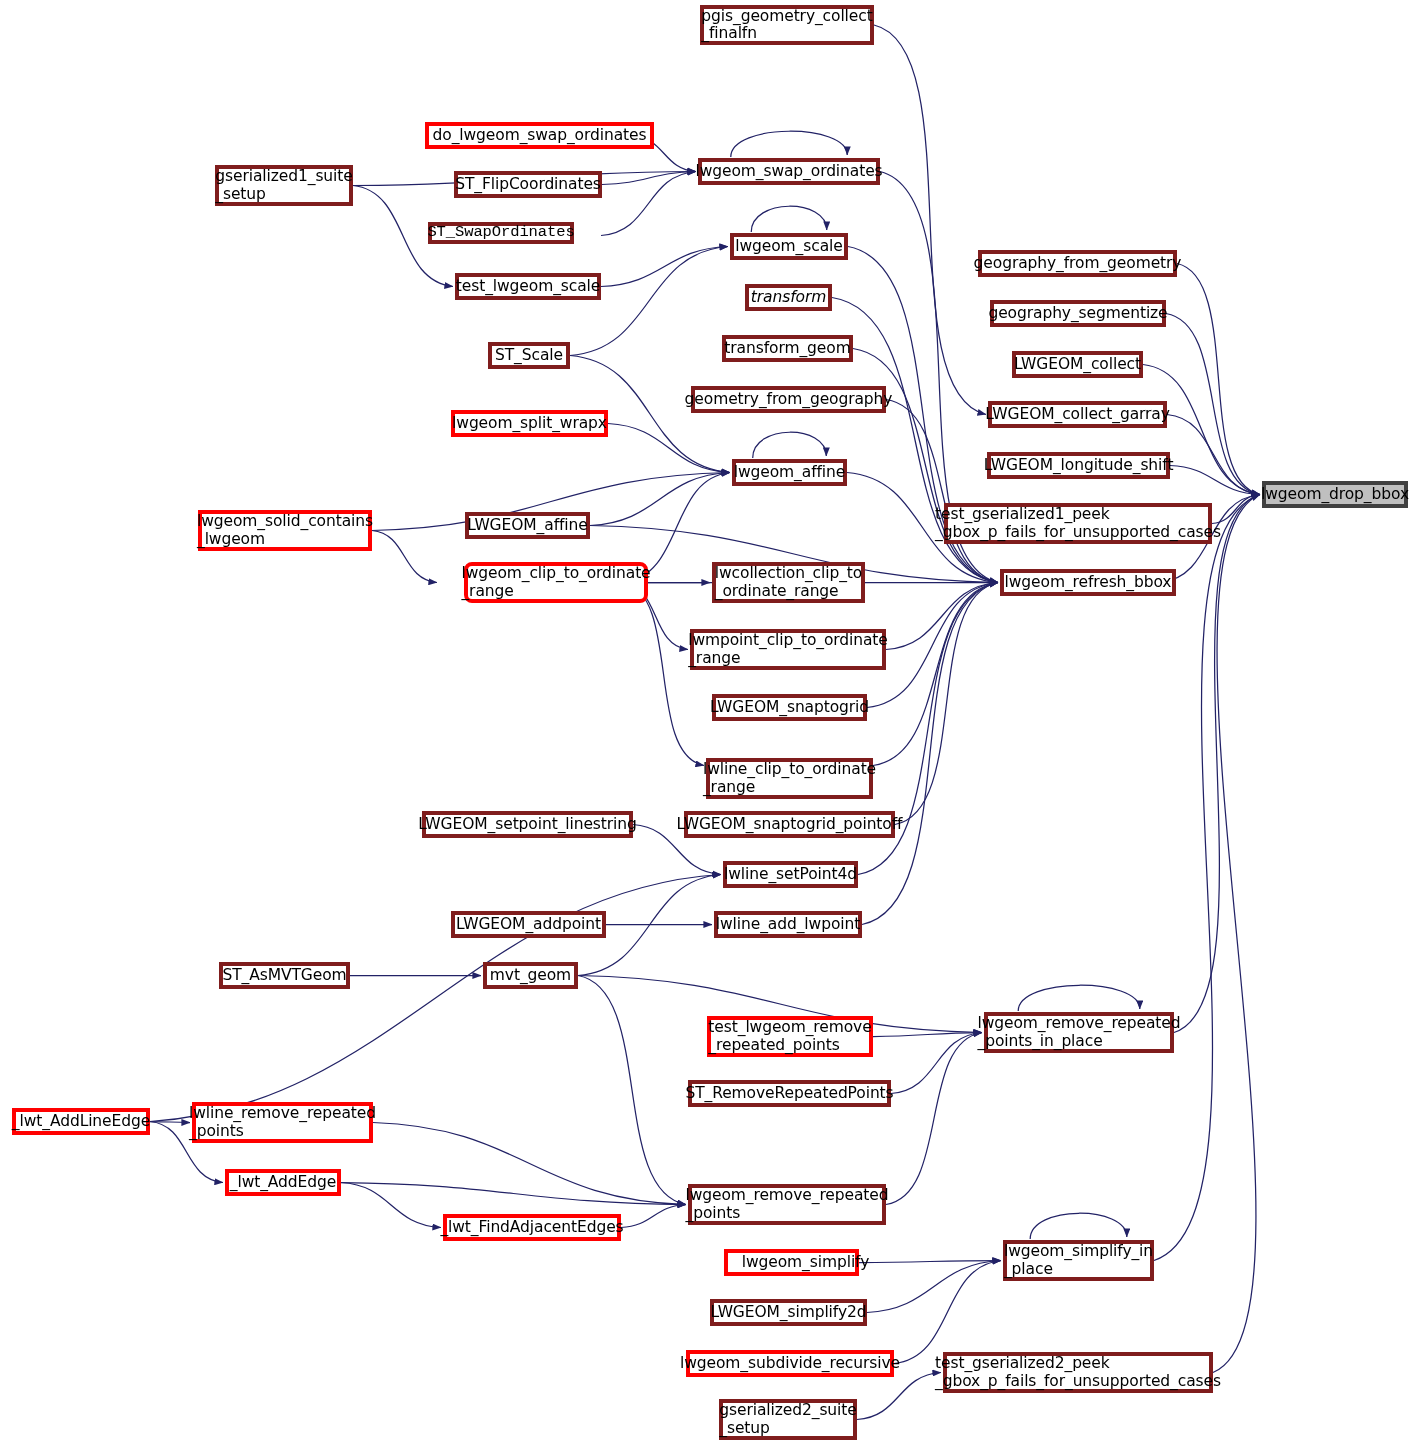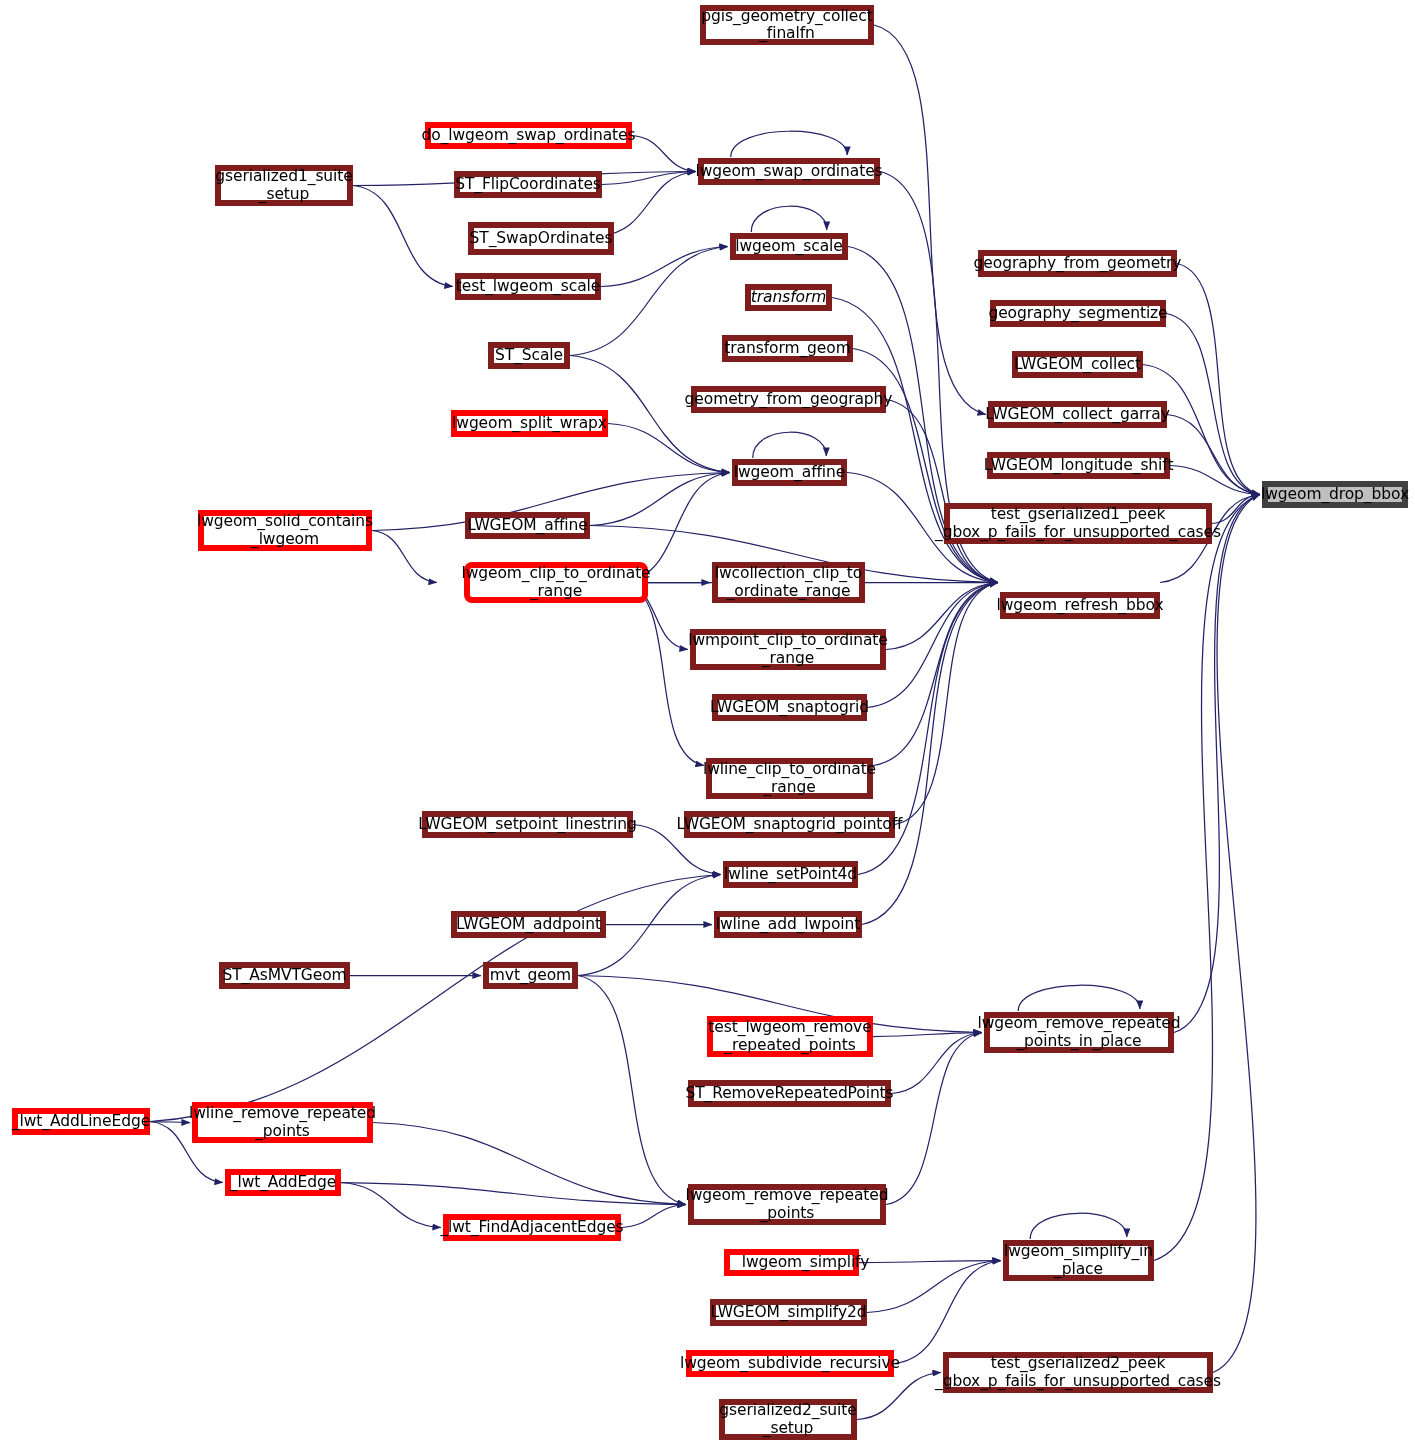--- a/index.html
+++ b/index.html
@@ -1,21 +1,21 @@
 <!DOCTYPE html>
 <html><head>
 <meta charset="utf-8">
 <style>
   html,body{margin:0;padding:0;background:#ffffff;}
   #canvas{position:relative;width:1415px;height:1448px;background:#ffffff;
           font-family:"DejaVu Sans","Liberation Sans",sans-serif;overflow:hidden;}
   svg#edges{position:absolute;left:0;top:0;width:1415px;height:1448px;pointer-events:none;}
   .node{position:absolute;box-sizing:border-box;display:flex;align-items:center;
-        justify-content:center;text-align:center;background:#ffffff;
-        border:6px solid #7f1d1d;color:#000000;font-size:15.5px;line-height:1.12;
+        justify-content:center;text-align:left;background:#ffffff;
+        border:4px solid #7f1d1d;color:#000000;font-size:15.5px;line-height:1.12;
         white-space:pre-line;letter-spacing:-0.1px;}
   .node.red{border-color:#ff0000;}
   .node.cur{background:#bfbfbf;border-color:#404040;}
 </style>
 </head>
 <body>
 
 <div id="canvas">
   <svg id="edges" xmlns="http://www.w3.org/2000/svg">
     <defs>
@@ -89,26 +89,26 @@
         <path d="M1143,364.5 C1211.25,372.3 1191.75,486.7 1260,494.5" marker-end="url(#ah)"></path>
         <path d="M1167,414.5 C1218.45,419.3 1208.55,489.7 1260,494.5" marker-end="url(#ah)"></path>
         <path d="M1170,465.5 C1213.98,467.24 1216.02,492.76 1260,494.5" marker-end="url(#ah)"></path>
         <path d="M1212,523.5 C1237.08,521.76 1234.92,496.24 1260,494.5" marker-end="url(#ah)"></path>
         <path d="M1160,582.5 C1215.56,577.22 1204.44,499.78 1260,494.5" marker-end="url(#ah)"></path>
       </g>
   </svg>
   <div id="nodes">
       <div class="node" style="left: 700px; top: 5px; width: 174px; height: 40px;">pgis_geometry_collect
 _finalfn</div>
-      <div class="node red" style="left: 425px; top: 122px; width: 207px; height: 27px;">do_lwgeom_swap_ordinates</div>
+      <div class="node red" style="left: 425px; top: 122px; width: 229px; height: 27px;">do_lwgeom_swap_ordinates</div>
       <div class="node" style="left: 215px; top: 165px; width: 138px; height: 41px;">gserialized1_suite
 _setup</div>
       <div class="node" style="left: 698px; top: 158px; width: 182px; height: 27px;">lwgeom_swap_ordinates</div>
       <div class="node" style="left: 454px; top: 171px; width: 148px; height: 27px;">ST_FlipCoordinates</div>
-      <div class="node" style="left: 468px; top: 222px; width: 146px; height: 33px;">ST_SwapOrdinates</div>
+      <div class="node" style="left: 428px; top: 222px; width: 146px; height: 22px; font-family: Liberation Mono, monospace;">ST_SwapOrdinates</div>
       <div class="node" style="left: 730px; top: 233px; width: 118px; height: 27px;">lwgeom_scale</div>
       <div class="node" style="left: 978px; top: 250px; width: 199px; height: 27px;">geography_from_geometry</div>
       <div class="node" style="left: 455px; top: 273px; width: 146px; height: 27px;">test_lwgeom_scale</div>
       <div class="node" style="left: 745px; top: 284px; width: 87px; height: 27px; font-style: italic;">transform</div>
       <div class="node" style="left: 990px; top: 300px; width: 176px; height: 27px;">geography_segmentize</div>
       <div class="node" style="left: 488px; top: 342px; width: 82px; height: 27px;">ST_Scale</div>
       <div class="node" style="left: 722px; top: 335px; width: 131px; height: 27px;">transform_geom</div>
       <div class="node" style="left: 1012px; top: 351px; width: 131px; height: 27px;">LWGEOM_collect</div>
       <div class="node" style="left: 691px; top: 386px; width: 195px; height: 27px;">geometry_from_geography</div>
       <div class="node" style="left: 988px; top: 401px; width: 179px; height: 27px;">LWGEOM_collect_garray</div>
@@ -118,21 +118,21 @@
       <div class="node cur" style="left: 1262px; top: 481px; width: 146px; height: 27px;">lwgeom_drop_bbox</div>
       <div class="node red" style="left: 198px; top: 510px; width: 174px; height: 41px;">lwgeom_solid_contains
 _lwgeom</div>
       <div class="node" style="left: 465px; top: 512px; width: 125px; height: 27px;">LWGEOM_affine</div>
       <div class="node" style="left: 944px; top: 503px; width: 268px; height: 41px;">test_gserialized1_peek
 _gbox_p_fails_for_unsupported_cases</div>
       <div class="node red" style="left: 464px; top: 562px; width: 184px; height: 41px; border-radius: 8px;">lwgeom_clip_to_ordinate
 _range</div>
       <div class="node" style="left: 712px; top: 562px; width: 153px; height: 41px;">lwcollection_clip_to
 _ordinate_range</div>
-      <div class="node" style="left: 1000px; top: 569px; width: 160px; height: 27px; margin-top: 23px;">lwgeom_refresh_bbox</div>
+      <div class="node" style="left: 1000px; top: 569px; width: 176px; height: 27px;">lwgeom_refresh_bbox</div>
       <div class="node" style="left: 690px; top: 629px; width: 196px; height: 41px;">lwmpoint_clip_to_ordinate
 _range</div>
       <div class="node" style="left: 712px; top: 694px; width: 155px; height: 27px;">LWGEOM_snaptogrid</div>
       <div class="node" style="left: 706px; top: 758px; width: 167px; height: 41px;">lwline_clip_to_ordinate
 _range</div>
       <div class="node" style="left: 422px; top: 811px; width: 211px; height: 27px;">LWGEOM_setpoint_linestring</div>
       <div class="node" style="left: 684px; top: 811px; width: 211px; height: 27px;">LWGEOM_snaptogrid_pointoff</div>
       <div class="node" style="left: 723px; top: 861px; width: 135px; height: 27px;">lwline_setPoint4d</div>
       <div class="node" style="left: 451px; top: 911px; width: 155px; height: 27px;">LWGEOM_addpoint</div>
       <div class="node" style="left: 714px; top: 911px; width: 148px; height: 27px;">lwline_add_lwpoint</div>

